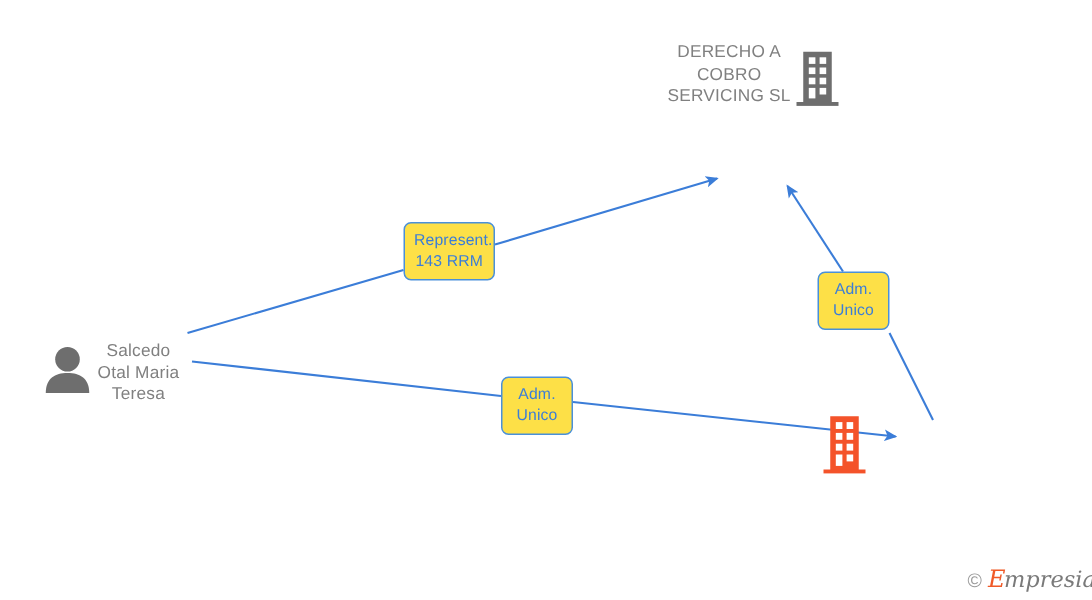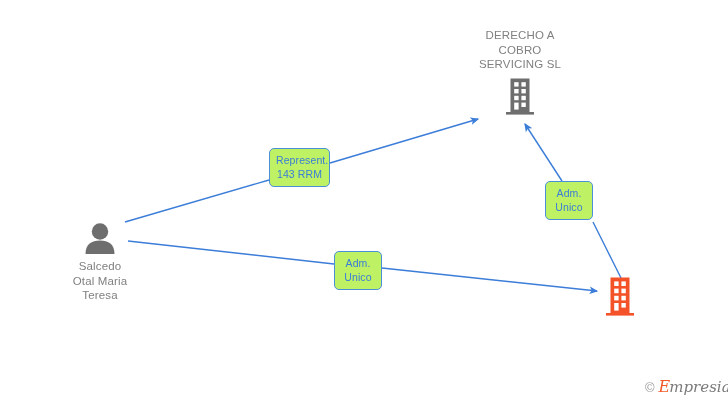--- a/index.html
+++ b/index.html
@@ -21,21 +21,21 @@
     left: 0;
     top: 0;
     width: 728px;
     height: 400px;
   }
 
   
   .node {
     position: absolute;
     display: flex;
-    flex-direction: column;
+    flex-direction: row;
     align-items: center;
     width: 150px;
     text-align: center;
   }
 
   .node-label {
     color: #808080;
     font-size: 11.5px;
     line-height: 14.5px;
     letter-spacing: 0.15px;
@@ -76,21 +76,21 @@
   #node-cobro .node-label {
     margin-top: 6px;
   }
 
   
   .edge-label {
     position: absolute;
     box-sizing: border-box;
     border: 1px solid #4a90d9;
     border-radius: 5px;
-    background: #bef264;
+    background: #fde047;
     color: #3b7dd8;
     font-size: 10.5px;
     line-height: 14px;
     text-align: center;
     padding: 4px 6px 5px 6px;
     white-space: pre-line;
     letter-spacing: 0.1px;
   }
 
   #label-represent {

